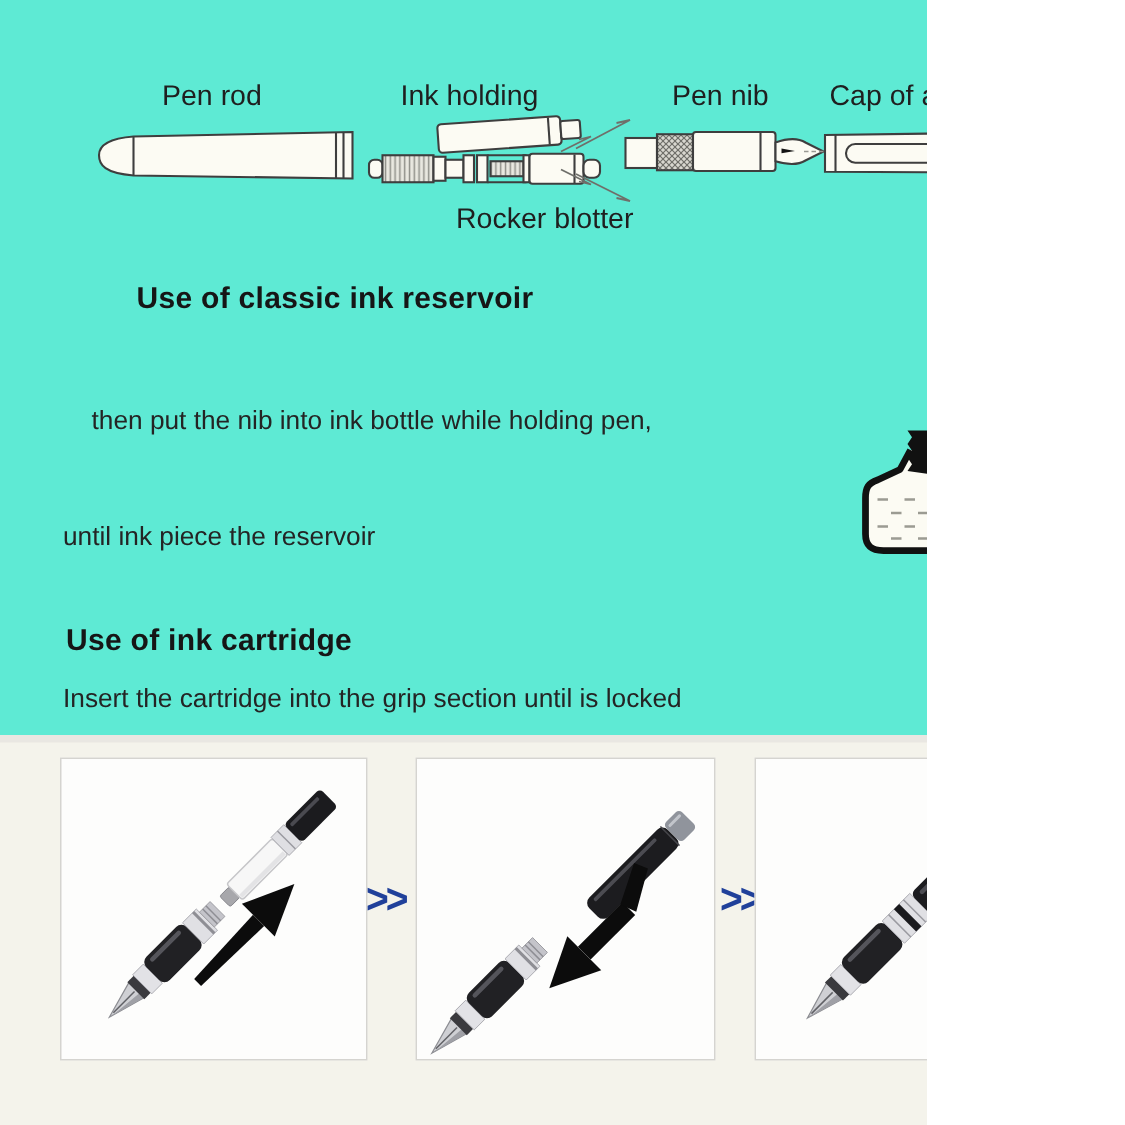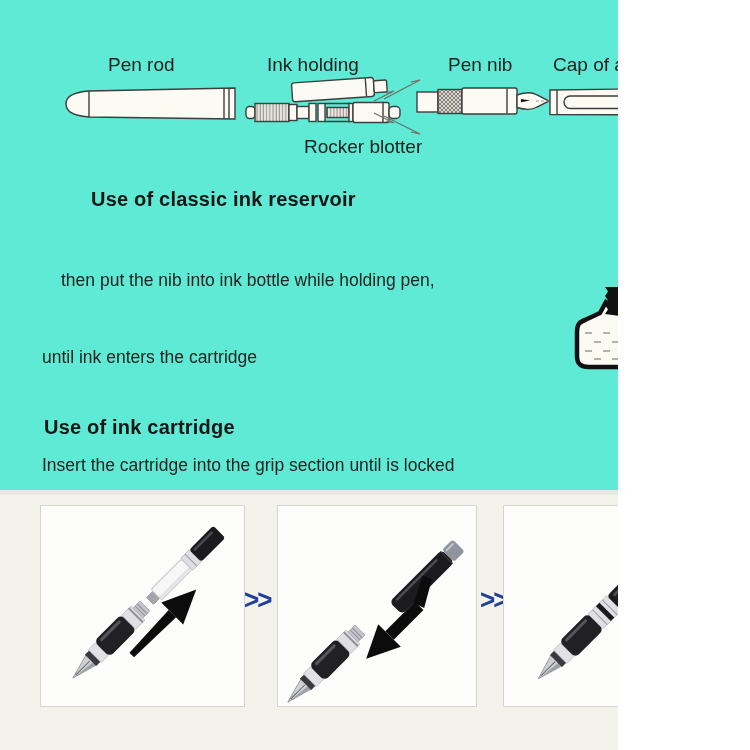--- a/index.html
+++ b/index.html
@@ -86,21 +86,21 @@
       <g>
         <path d="M550,90 L663,88.5 C681,89.5 687,95 687,101.5 C687,108.5 681,113.5 663,115 L550,114.5 Z"></path>
         <line x1="557" y1="89.8" x2="557" y2="114.4"></line>
         <rect x="564" y="96" width="105" height="12.5" rx="6.2"></rect>
       </g>
     </g>
   </svg>
 
   <div class="abs sec-heading" style="left:44px;top:188px;margin-left:47px;">Use of classic ink reservoir</div>
   <div class="abs body-line" style="left:42px;top:270px;margin-left:19px;">then put the nib into ink bottle while holding pen,</div>
-  <div class="abs body-line" style="left:42px;top:347px;">until ink enters the cartridge</div>
+  <div class="abs body-line" style="left:42px;top:347px;">until ink piece the reservoir</div>
 
   <svg class="abs" style="left:568px;top:196px;" width="130" height="180" viewBox="568 196 130 180">
 
     <path d="M607,300 L600,313 L585,320 C579,322 577,325 577,332 L577,356 C577,364 581,367 589,367 L677,367 C685,367 689,364 689,356 L689,332 C689,325 687,322 681,320 L666,313 L659,300" fill="#fcfbf3" stroke="#111111" stroke-width="4.5" stroke-linejoin="round"></path>
 
     <g stroke="#9b9b92" stroke-width="1.6">
       <line x1="585" y1="333" x2="681" y2="333" stroke-dasharray="7 11"></line>
       <line x1="585" y1="342" x2="681" y2="342" stroke-dasharray="7 11" stroke-dashoffset="9"></line>
       <line x1="585" y1="351" x2="681" y2="351" stroke-dasharray="7 11"></line>
       <line x1="585" y1="359" x2="681" y2="359" stroke-dasharray="7 11" stroke-dashoffset="9"></line>

